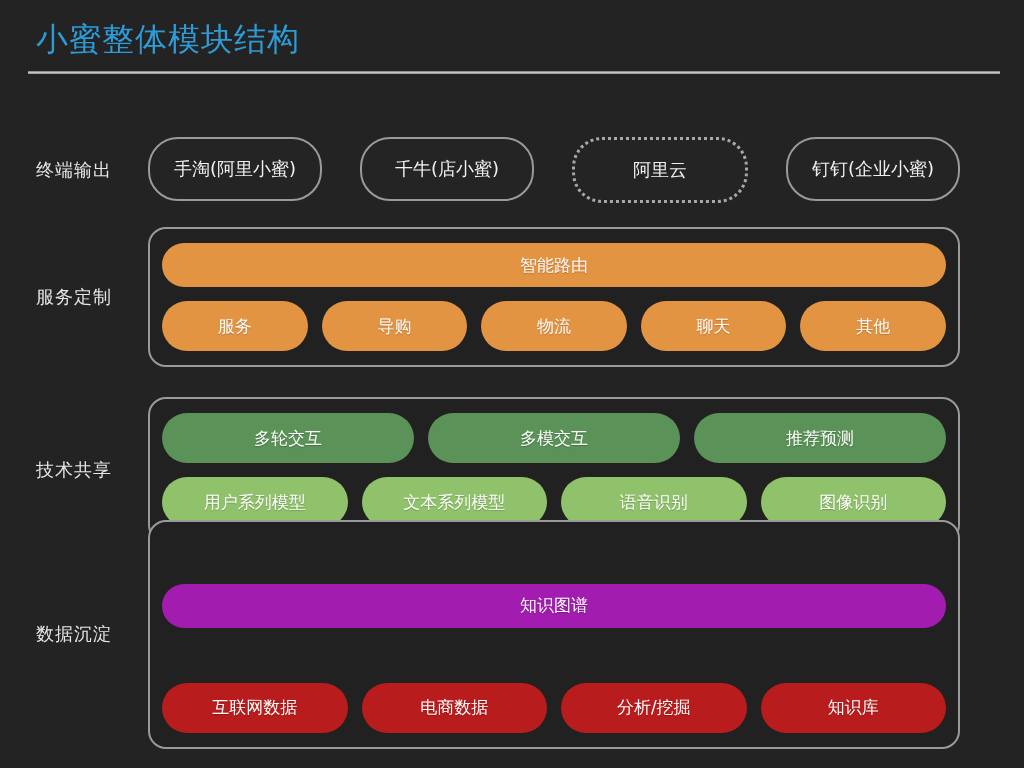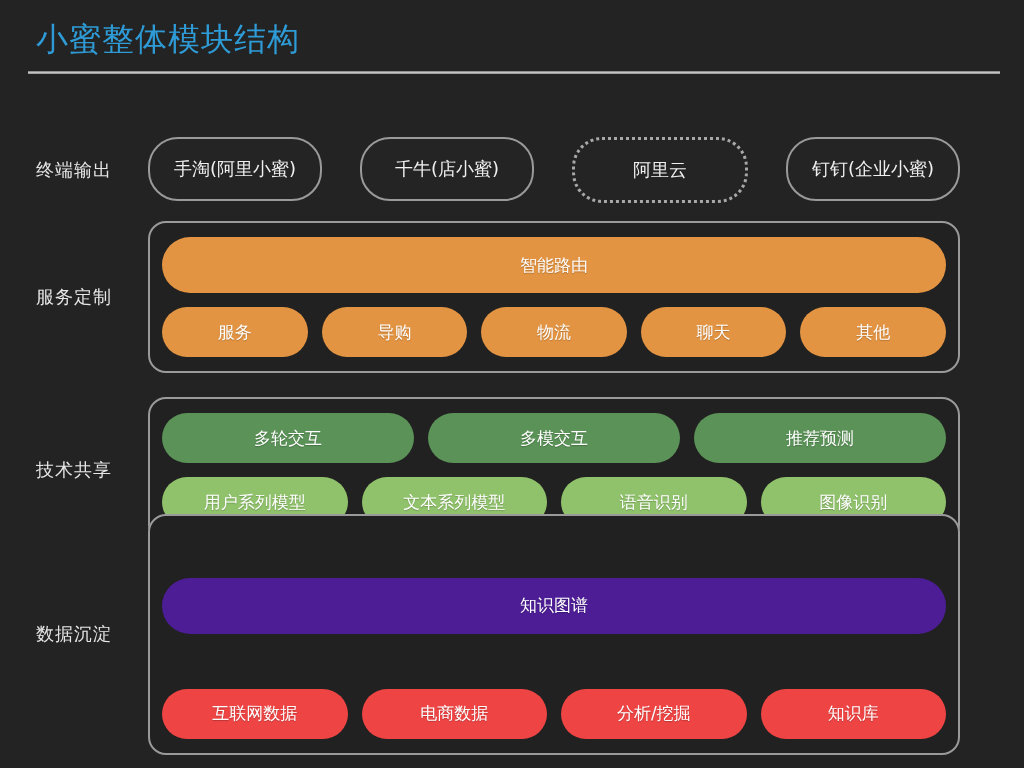--- a/index.html
+++ b/index.html
@@ -107,36 +107,36 @@
     height: 50px;
     border-radius: 25px;
     display: flex;
     align-items: center;
     justify-content: center;
     font-size: 17px;
     color: #ffffff;
     white-space: nowrap;
     text-shadow: 0 1px 1px rgba(0,0,0,.22);
   }
-  .pill.wide { height: 56px; border-radius: 28px; font-size: 17px; }
+  .pill.wide { height: 44px; border-radius: 28px; font-size: 17px; }
 
   
   #row-service { top: 216px; height: 162px; }
   #row-service .row-label { position: relative; top: 0; font-family: Liberation Mono, monospace; }
   .pill.orange { background: #e39442; }
 
   
   #row-tech { top: 394px; height: 152px; }
   .pill.green-dark { background: #5a9257; }
   .pill.green-light { background: #90c26b; }
 
   
   #row-data { top: 558px; height: 152px; }
-  .pill.blue-dark { background: #4c1d95; margin-top: 48px; }
-  .pill.blue-light { background: #ef4444; margin-top: 41px; }
+  .pill.blue-dark { background: #a21caf; margin-top: 48px; }
+  .pill.blue-light { background: #b91c1c; margin-top: 41px; }
 </style>
 </head>
 <body>
 
 <div class="slide-header">
   <div class="slide-title">小蜜整体模块结构</div>
   <div class="title-rule"></div>
 </div>
 
 <div class="row" id="row-terminal">

